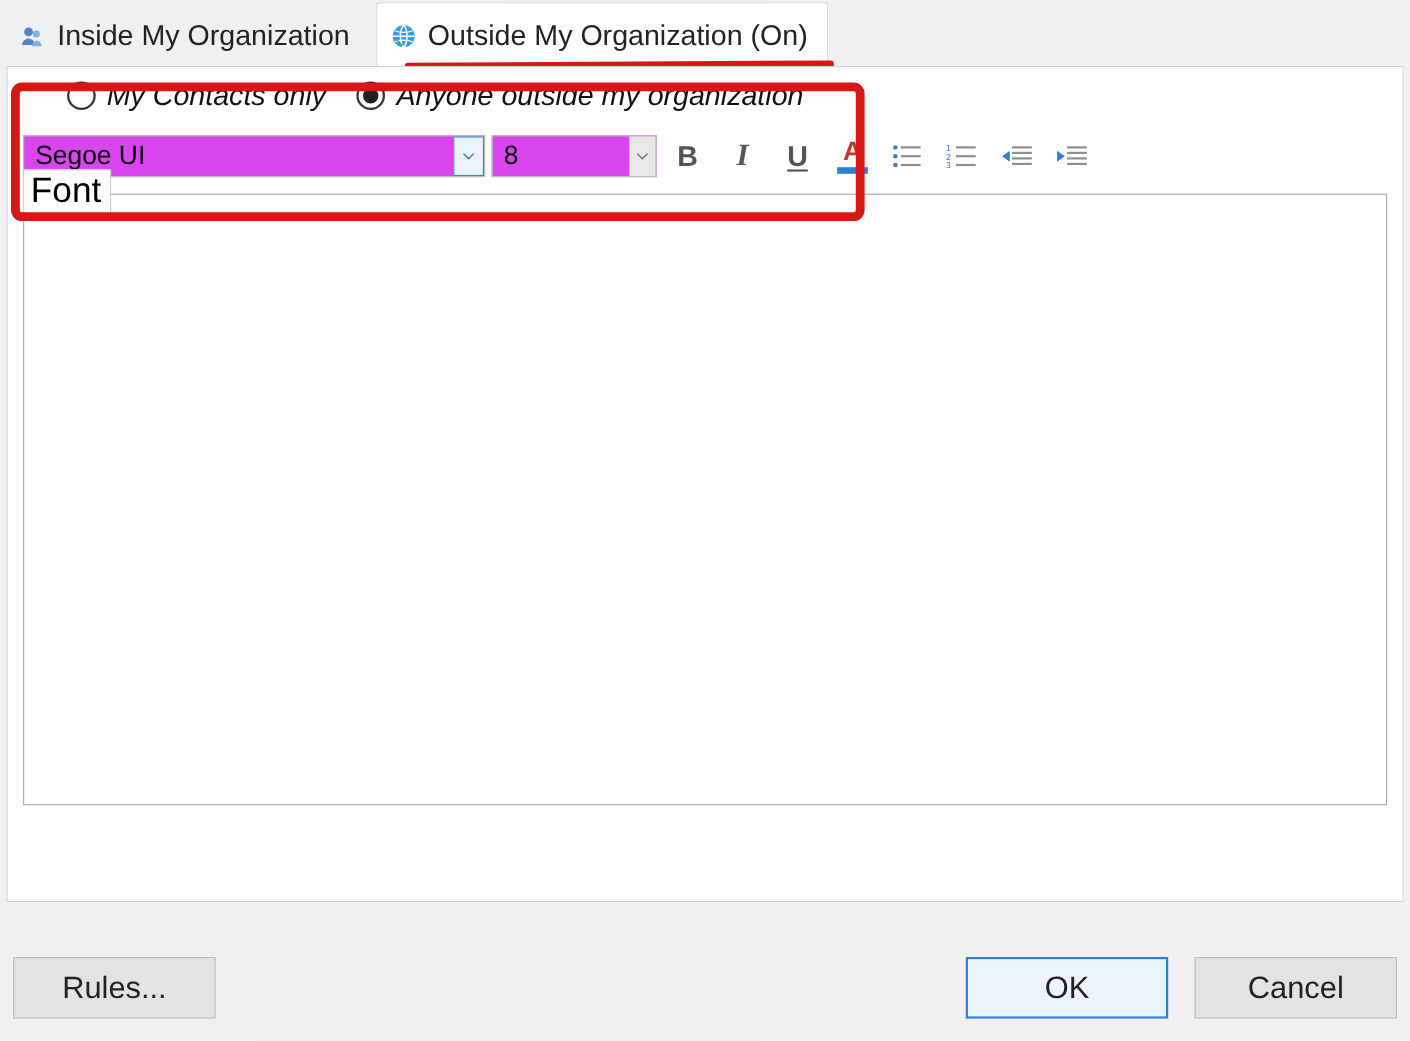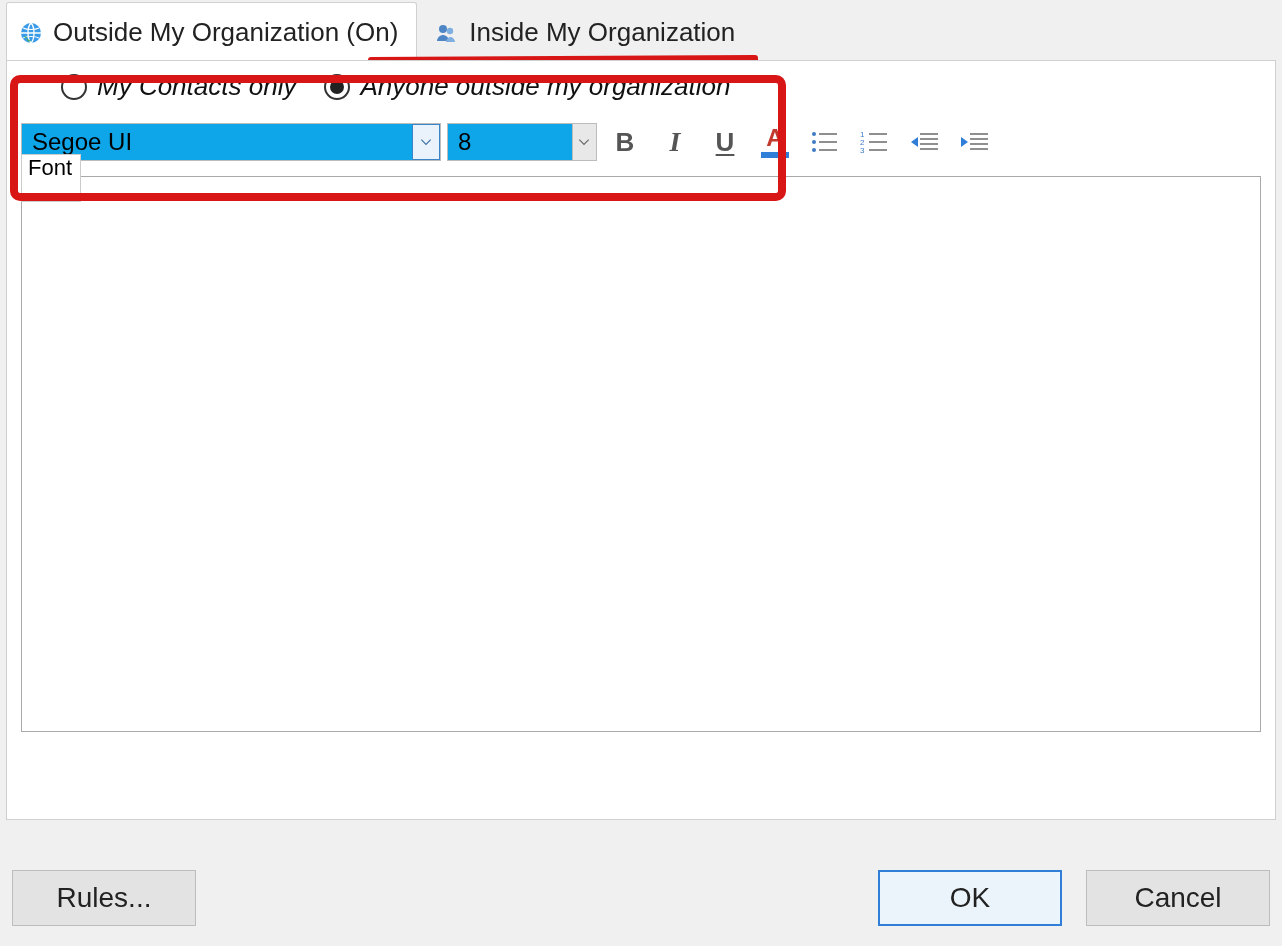--- a/index.html
+++ b/index.html
@@ -108,21 +108,21 @@
       align-items: center;
       gap: 6px;
       padding: 0 0 0 14px;
       height: 44px;
       position: relative;
     }
     .combo {
       display: flex;
       align-items: center;
       border: 1px solid #bcbcbc;
-      background: #0ea5e9;
+      background: #d946ef;
       height: 38px;
       justify-content: flex-end;
     }
     .combo.font { width: 420px; }
     .combo.size { width: 150px; }
     .combo-input {
       border: none;
       outline: none;
       font-size: 24px;
       padding: 4px 10px;
@@ -136,24 +136,24 @@
     }
     .combo.font .combo-btn {
       background: #eaf3fb;
       border: 1px solid #3a85c7;
     }
     .combo.size .combo-btn { background: #e8e8e8; border-left:1px solid #bcbcbc; }
     .tooltip-float {
       position: absolute;
       left: 14px;
       top: 34px;
-      font-size: 22px;
+      font-size: 32px;
       background: #fff;
       border: 1px solid #ccc;
-      padding: 0 8px 20px 6px;
+      padding: 0 8px 8px 6px;
       z-index: 40;
     }
     .tb-btn {
       width: 44px; height: 36px;
       display:flex; align-items:center; justify-content:center;
       color:#444;
     }
     .tb-btn.bold { font-weight: 800; font-size: 26px; font-family: Arial, sans-serif; color:#555; }
     .tb-btn.italic { font-style: italic; font-size: 28px; font-family: "Times New Roman", serif; color:#555; font-weight:600; }
     .tb-btn.underline { font-size: 26px; font-family: Arial, sans-serif; color:#555; font-weight:700; text-decoration: underline; text-underline-offset: 3px; }
@@ -194,42 +194,42 @@
     .btn.ok   { background: #ecf4fb; border: 2px solid #2f7ed8; }
     .btn.cancel { background: #e3e3e3; border: 1px solid #bdbdbd; align-items: center; }
     .spacer { flex: 1; }
     .footer .gap { width: 24px; }
   </style>
 </head>
 <body>
 
 <div class="main-area">
   <div class="tabs">
+    <div class="tab inactive">
+      <span class="tab-icon">
+        <svg viewBox="0 0 24 24">
+            <circle cx="8" cy="8" r="4" fill="#4e86c5"></circle>
+            <circle cx="15" cy="10" r="3.2" fill="#7faee0"></circle>
+            <path d="M2 20c0-4 4-6 6-6s6 2 6 6" fill="#4e86c5"></path>
+            <path d="M11 21c0-3 3-5 4.5-5s4.5 2 4.5 5" fill="#7faee0"></path>
+          </svg>
+      </span>
+      <span>Inside My Organization</span>
+    </div>
     <div class="tab active">
       <span class="tab-icon">
         <svg viewBox="0 0 24 24">
             <circle cx="12" cy="12" r="10" fill="#3a9be8"></circle>
             <path d="M2 12h20M12 2c4 4 4 16 0 20M12 2c-4 4-4 16 0 20" stroke="#fff" stroke-width="1.3" fill="none"></path>
             <path d="M4 7c4 2 12 2 16 0M4 17c4-2 12-2 16 0" stroke="#fff" stroke-width="1.1" fill="none"></path>
             <path d="M5 16c2-1 3 0 3 2s2 3 4 2" fill="#3fae4b"></path>
           </svg>
       </span>
       <span>Outside My Organization (On)</span>
     </div>
-    <div class="tab inactive">
-      <span class="tab-icon">
-        <svg viewBox="0 0 24 24">
-            <circle cx="8" cy="8" r="4" fill="#4e86c5"></circle>
-            <circle cx="15" cy="10" r="3.2" fill="#7faee0"></circle>
-            <path d="M2 20c0-4 4-6 6-6s6 2 6 6" fill="#4e86c5"></path>
-            <path d="M11 21c0-3 3-5 4.5-5s4.5 2 4.5 5" fill="#7faee0"></path>
-          </svg>
-      </span>
-      <span>Inside My Organization</span>
-    </div>
   </div>
 
   <div class="annot-underline"></div>
 
   <div class="content-panel">
 
 
     <div class="radio-row">
       <div class="radio-item">
         <span class="radio"></span>

